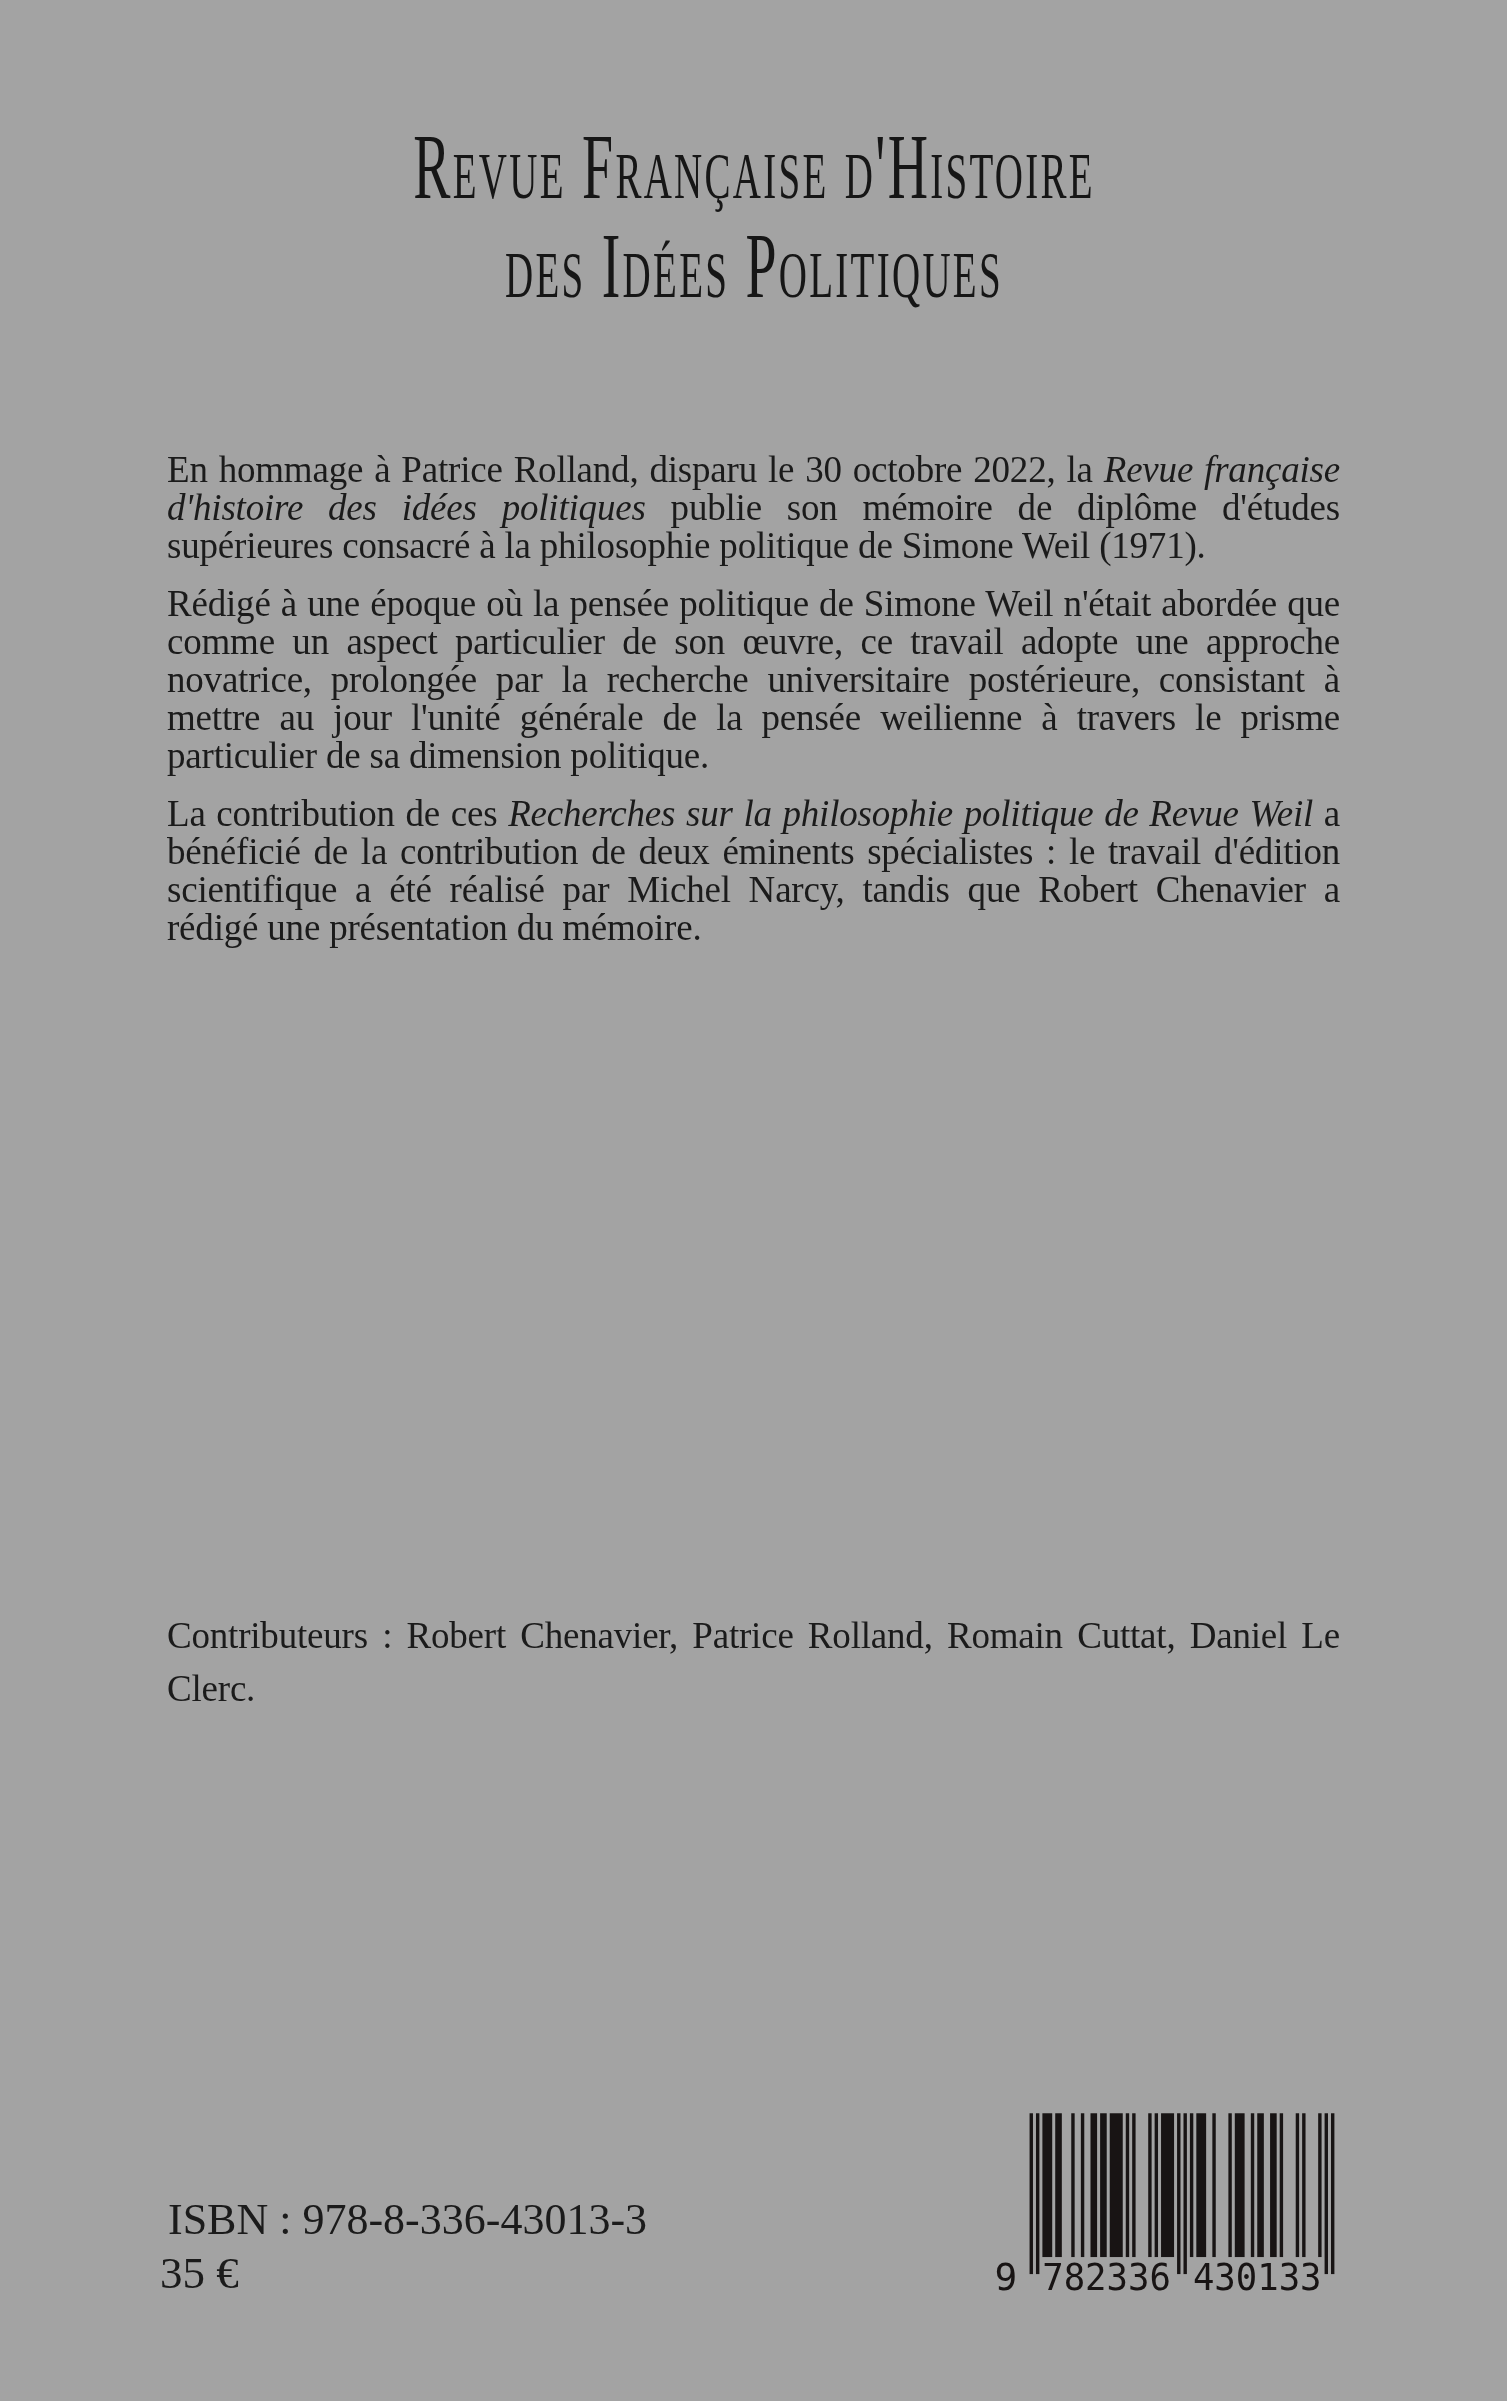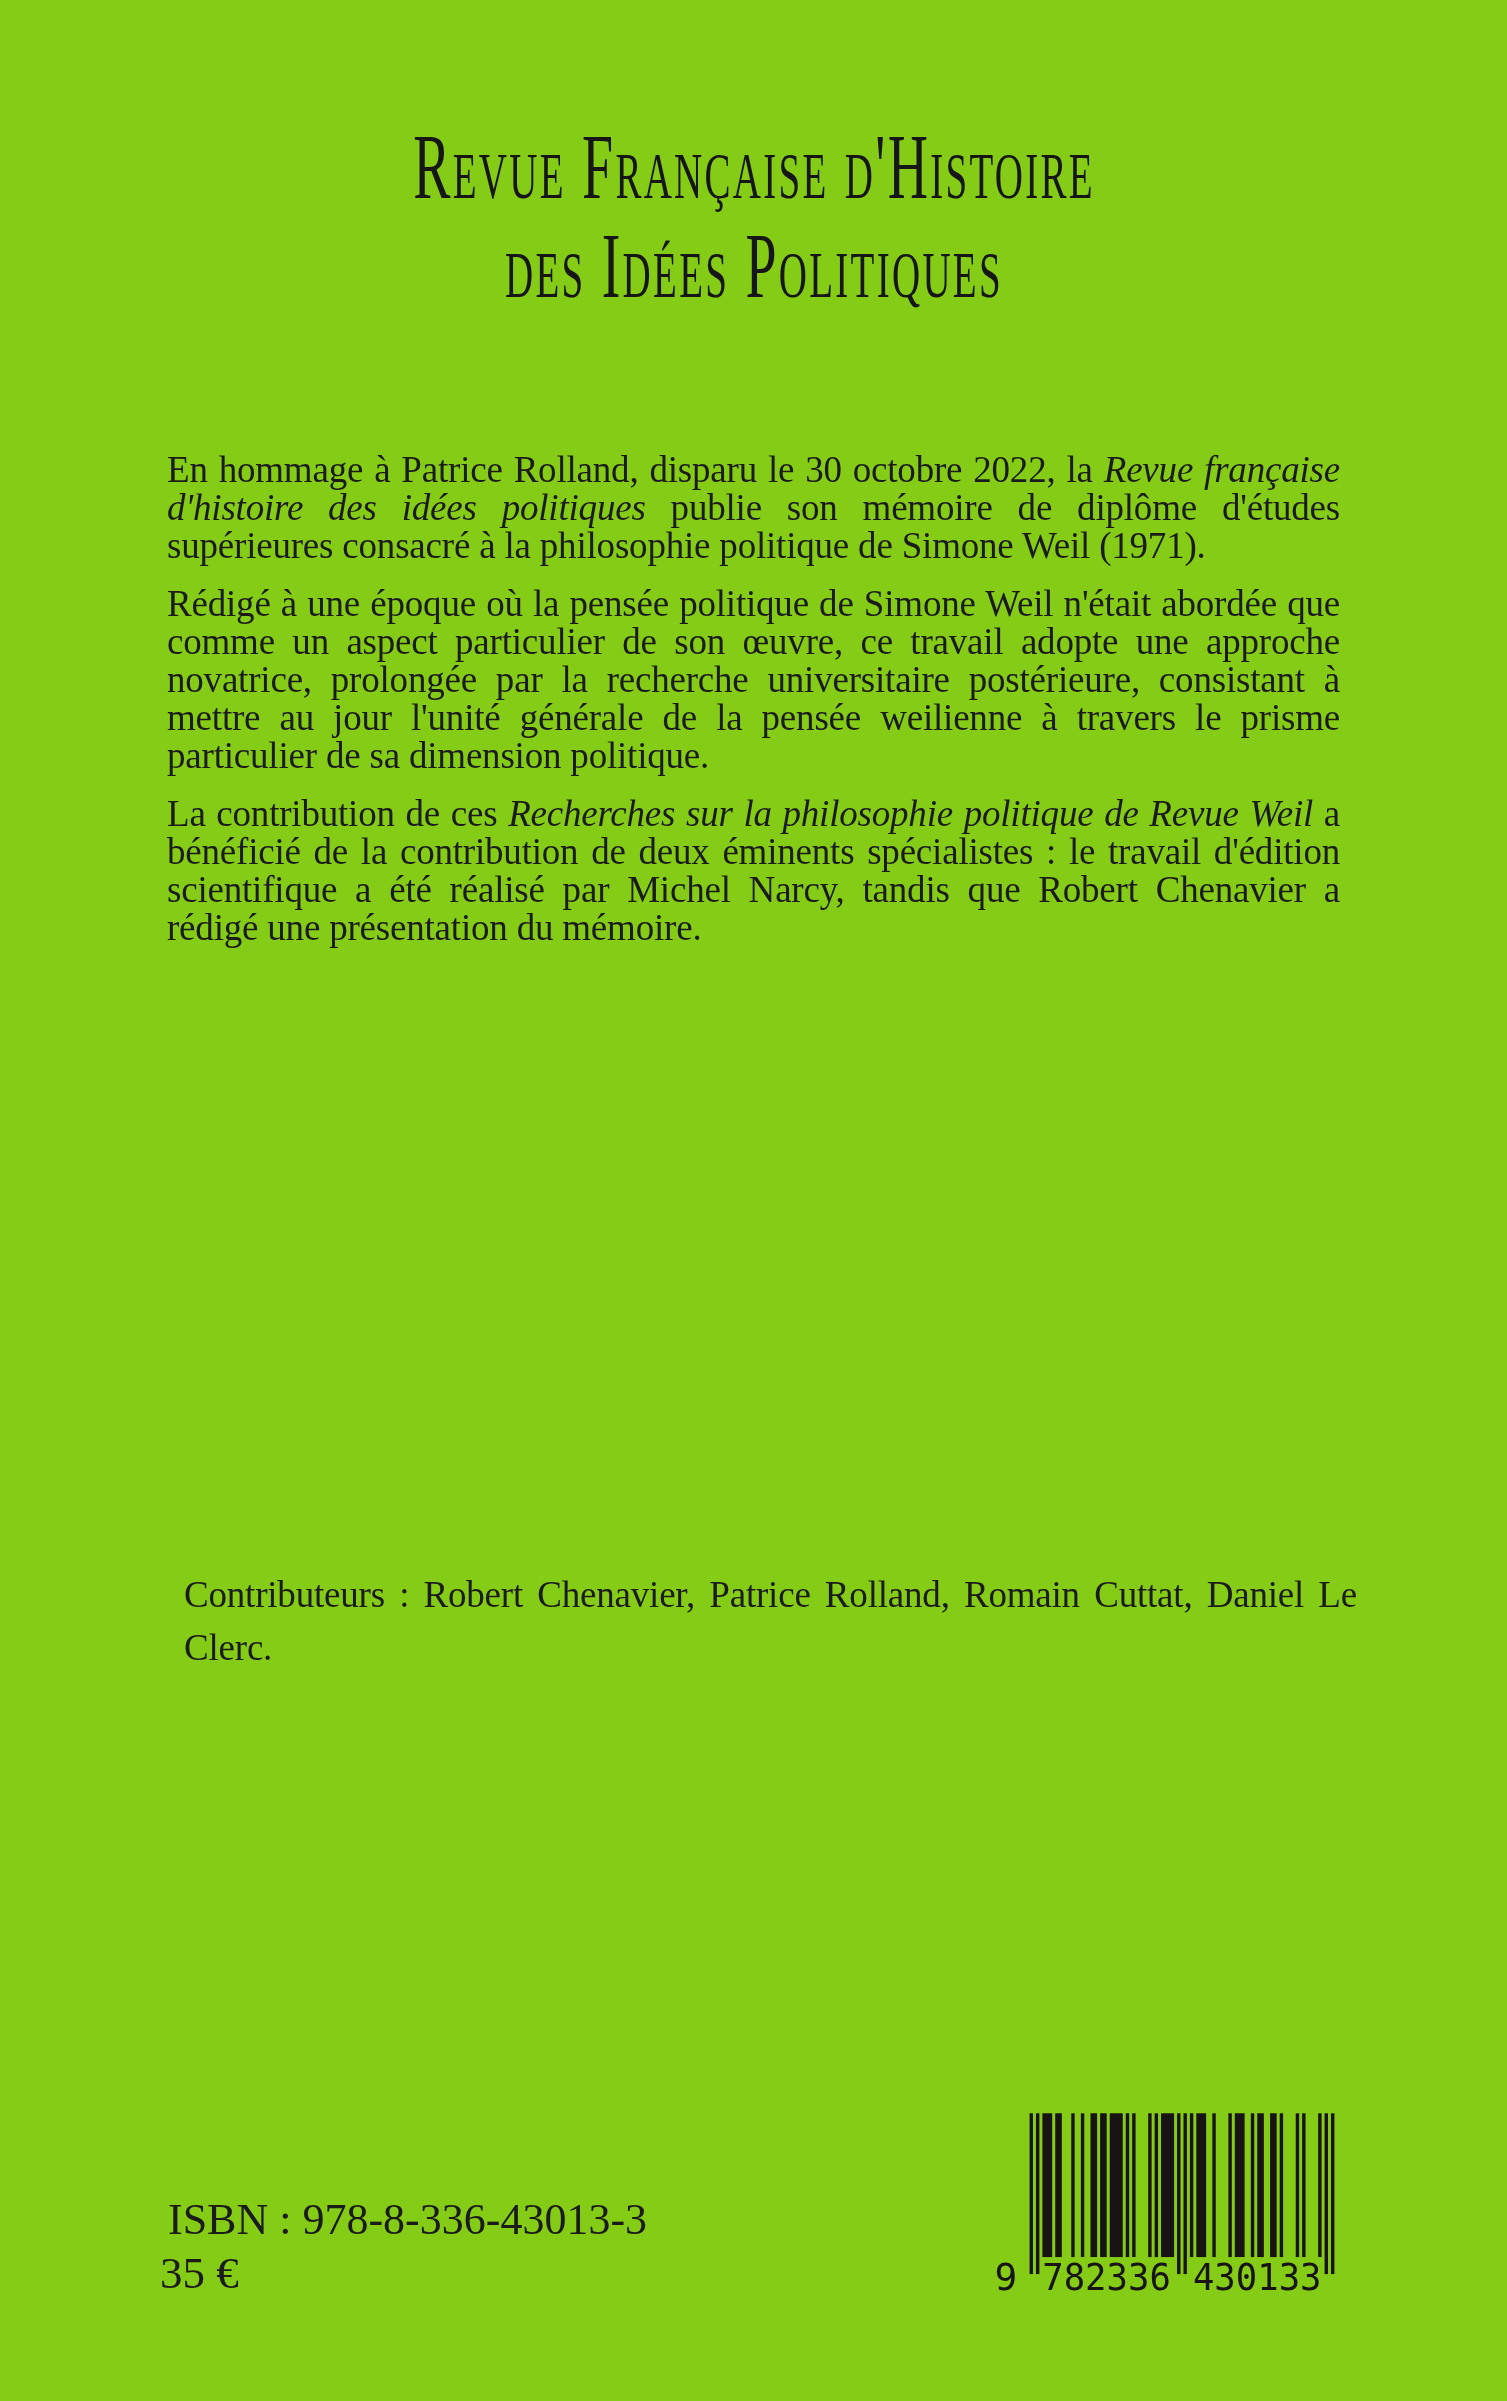--- a/index.html
+++ b/index.html
@@ -1,20 +1,20 @@
 <!DOCTYPE html>
 <html style="font-size:15px"><head>
 <meta charset="utf-8">
 <style>
   html, body { margin: 0; padding: 0; background: #ffffff; }
   .page {
     position: relative;
     width: 1508px;
     height: 2402px;
-    background: #84cc16;
+    background: #a3a3a3;
     color: #1b1b1b;
     font-family: "Liberation Serif", serif;
     overflow: hidden;
   }
   
   .title-block {
     position: absolute;
     top: 117px; left: 0; right: 0;
     text-align: center;
     font-size: 93px;
@@ -38,26 +38,25 @@
     line-height: 38px;
     letter-spacing: -0.2px;
     text-align: justify;
     text-justify: inter-word;
   }
   .synopsis p { margin: 0 0 20px 0; }
   .it { font-style: italic; }
   
   .contributors {
     position: absolute;
-    top: 1531px; left: 167px; width: 1173px;
+    top: 1572px; left: 167px; width: 1173px;
     font-size: 37px;
     line-height: 53px;
     letter-spacing: -0.2px;
     text-align: justify;
-    margin-left: 17px;
   }
   
   .isbn-line {
     position: absolute;
     left: 168px; top: 2195px;
     font-size: 44px;
     line-height: 1.15;
   }
   .price-line {
     position: absolute;

